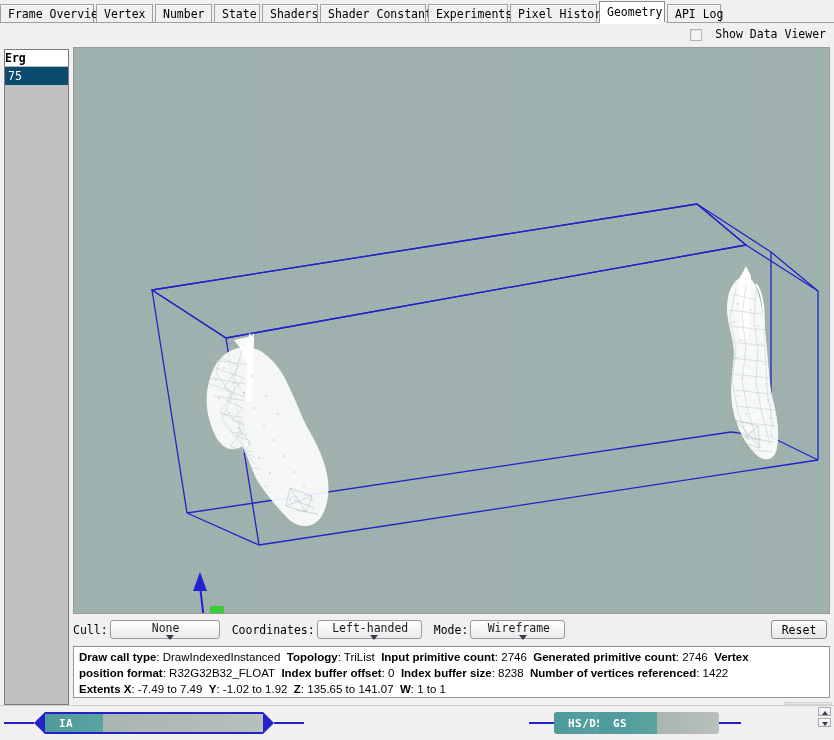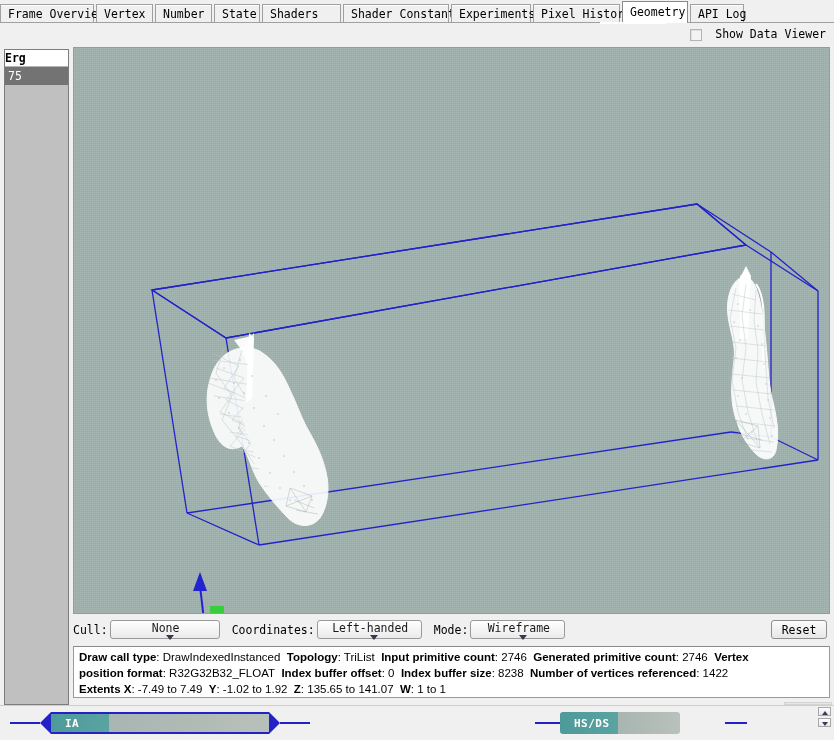--- a/index.html
+++ b/index.html
@@ -130,21 +130,21 @@
     display: flex;
     align-items: center;
     padding-left: 3px;
     font-family: "DejaVu Sans Mono", monospace;
     font-size: 11.5px;
     color: #000;
     background: #ffffff;
     cursor: default;
   }
   .side-row.selected {
-    background: #737373;
+    background: #0c4a6e;
     color: #ffffff;
   }
 
   
   #viewwrap {
     position: absolute;
     left: 73px; top: 47px;
     width: 757px; height: 567px;
     border: 1px solid #9a9a9a;
     box-sizing: border-box;
@@ -251,21 +251,21 @@
   
   #pipeline {
     position: absolute;
     left: 0; top: 705px;
     width: 834px; height: 35px;
     background: #f0f0f0;
     border-top: 1px solid #cfcfcf;
   }
   #pipe-inner {
     position: absolute;
-    left: 40px; top: 6px;
+    left: 34px; top: 6px;
     height: 22px;
     width: 745px;
   }
   .stage {
     position: absolute;
     top: 0;
     height: 22px;
     box-sizing: border-box;
     display: flex;
     align-items: center;
@@ -362,21 +362,21 @@
 </style>
 </head>
 <body>
 
 <div id="tabbar">
   <div id="tabstrip">
       <div class="tab" style="width: 94px;">Frame Overview</div>
       <div class="tab" style="width: 57px;">Vertex</div>
       <div class="tab" style="width: 57px;">Number</div>
       <div class="tab" style="width: 46px;">State</div>
-      <div class="tab" style="width: 79px;">Shaders</div>
+      <div class="tab" style="width: 56px;">Shaders</div>
       <div class="tab" style="width: 106px;">Shader Constants</div>
       <div class="tab" style="width: 80px;">Experiments</div>
       <div class="tab" style="width: 87px;">Pixel History</div>
       <div class="tab active" style="width: 66px; margin-top: 13px;">Geometry</div>
       <div class="tab" style="width: 54px;">API Log</div>
     </div>
   <div id="tabline"></div>
   <div id="tabline-under-active" style="left: 600px; width: 66px;"></div>
 </div>
 
@@ -619,20 +619,25 @@
         <span class="chev-r"></span>
       </div>
       <div class="pipe-link" style="left: 240px; width: 30px;"></div>
       <div class="pipe-link" style="left: 495px; width: 25px;"></div>
       <div class="stage" style="left: 520px; width: 120px;">
         <div class="body plain">
           <span class="sname">HS/DS</span>
         </div>
       </div>
       <div class="pipe-link" style="left: 640px; width: 0px;"></div>
+      <div class="stage" style="left: 565px; width: 120px;">
+        <div class="body plain">
+          <span class="sname">GS</span>
+        </div>
+      </div>
       <div class="pipe-link" style="left: -30px; width: 30px;"></div>
       <div class="pipe-link" style="left: 685px; width: 22px;"></div>
     </div>
   <div id="spinner">
     <span class="spin-btn spin-up"></span>
     <span class="spin-btn spin-dn"></span>
   </div>
 </div>
 
 </body></html>

